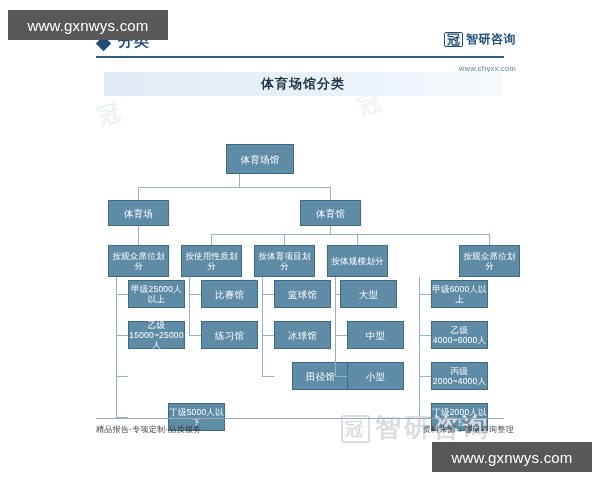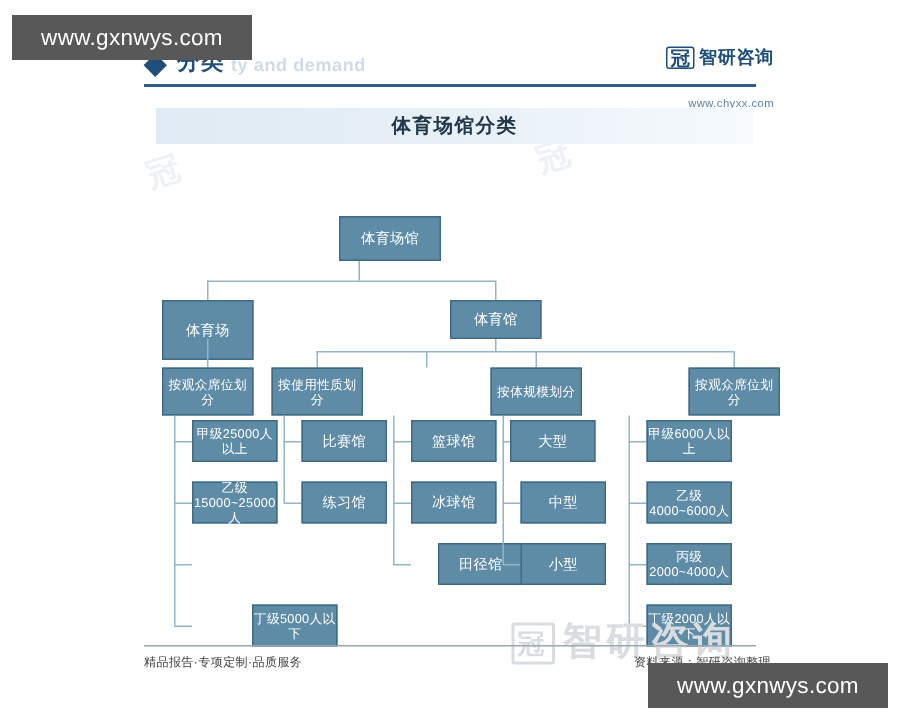--- a/index.html
+++ b/index.html
@@ -107,21 +107,21 @@
     position:absolute;left:253px;top:380px;z-index:8;
     color:#d9dde0;font-size:26px;font-weight:bold;letter-spacing:3px;
     white-space:nowrap;user-select:none;
   }
   .bigwm .bm{
     display:inline-block;border:2px solid #d9dde0;border-radius:2px;
     font-size:18px;padding:0 2px;margin-right:5px;vertical-align:middle;
   }
 
   
-  .ftr{position:absolute;left:0;top:400px;width:430px;height:24px;z-index:9;}
+  .ftr{position:absolute;left:0;top:388px;width:430px;height:24px;z-index:9;}
   .ftr .rule{
     position:absolute;left:8px;top:0;width:408px;height:1px;background:#9aa7b2;
   }
   .ftr .left{
     position:absolute;left:8px;top:6px;font-size:8px;color:#3f3f3f;letter-spacing:.3px;
   }
   .ftr .right{
     position:absolute;right:4px;top:6px;font-size:8px;color:#3f3f3f;letter-spacing:.3px;
   }
 </style>
@@ -137,21 +137,20 @@
 
 <div class="page">
 
   <div class="bgmark" style="left:10px;top:70px;font-size:22px;transform:rotate(-18deg);">冠</div>
   <div class="bgmark" style="left:270px;top:60px;font-size:22px;transform:rotate(-18deg);">冠</div>
   <div class="bgmark" style="left:60px;top:250px;font-size:22px;transform:rotate(-18deg);">冠</div>
 
   <div class="hdr">
     <div class="diamond"></div>
     <div class="cn">分类</div>
-    <div class="en">ty and demand</div>
     <div class="rule"></div>
     <div class="logo">
       <div>
         <span class="mark">冠</span><span class="name">智研咨询</span>
       </div>
       <div class="site">www.chyxx.com</div>
     </div>
   </div>
 
   <div class="titleband">
@@ -160,34 +159,35 @@
 
   <div class="canvas">
 
     <div class="node big" style="left:118px;top:42px;width:68px;height:30px;margin-left:20px;">体育场馆</div>
 
     <div class="ln v" style="left:151px;top:72px;height:13px;"></div>
     <div class="ln h" style="left:50px;top:85px;width:192px;"></div>
     <div class="ln v" style="left:50px;top:85px;height:13px;"></div>
     <div class="ln v" style="left:242px;top:85px;height:13px;"></div>
 
-    <div class="node big" style="left:20px;top:98px;width:61px;height:40px;">体育场</div>
+    <div class="node big" style="left:20px;top:98px;width:61px;height:26px;">体育场</div>
     <div class="node big" style="left:212px;top:98px;width:61px;height:26px;">体育馆</div>
 
     <div class="ln v" style="left:50px;top:124px;height:19px;"></div>
 
     <div class="ln v" style="left:242px;top:124px;height:8px;"></div>
     <div class="ln h" style="left:123px;top:132px;width:278px;"></div>
     <div class="ln v" style="left:123px;top:132px;height:11px;"></div>
     <div class="ln v" style="left:196px;top:132px;height:11px;"></div>
     <div class="ln v" style="left:269px;top:132px;height:11px;"></div>
     <div class="ln v" style="left:401px;top:132px;height:11px;"></div>
 
     <div class="node" style="left:20px;top:143px;width:61px;height:32px;">按观众席位划分</div>
     <div class="node" style="left:93px;top:143px;width:61px;height:32px;">按使用性质划分</div>
+    <div class="node" style="left:166px;top:143px;width:61px;height:32px;">按体育项目划分</div>
     <div class="node" style="left:239px;top:143px;width:61px;height:32px;">按体规模划分</div>
     <div class="node" style="left:371px;top:143px;width:61px;height:32px;">按观众席位划分</div>
 
     <div class="ln v" style="left:28px;top:175px;height:140px;"></div>
     <div class="ln h" style="left:28px;top:192px;width:12px;"></div>
     <div class="ln h" style="left:28px;top:233px;width:12px;"></div>
     <div class="ln h" style="left:28px;top:274px;width:12px;"></div>
     <div class="ln h" style="left:28px;top:315px;width:12px;"></div>
 
     <div class="node" style="left:40px;top:178px;width:57px;height:28px;">甲级25000人以上</div>

